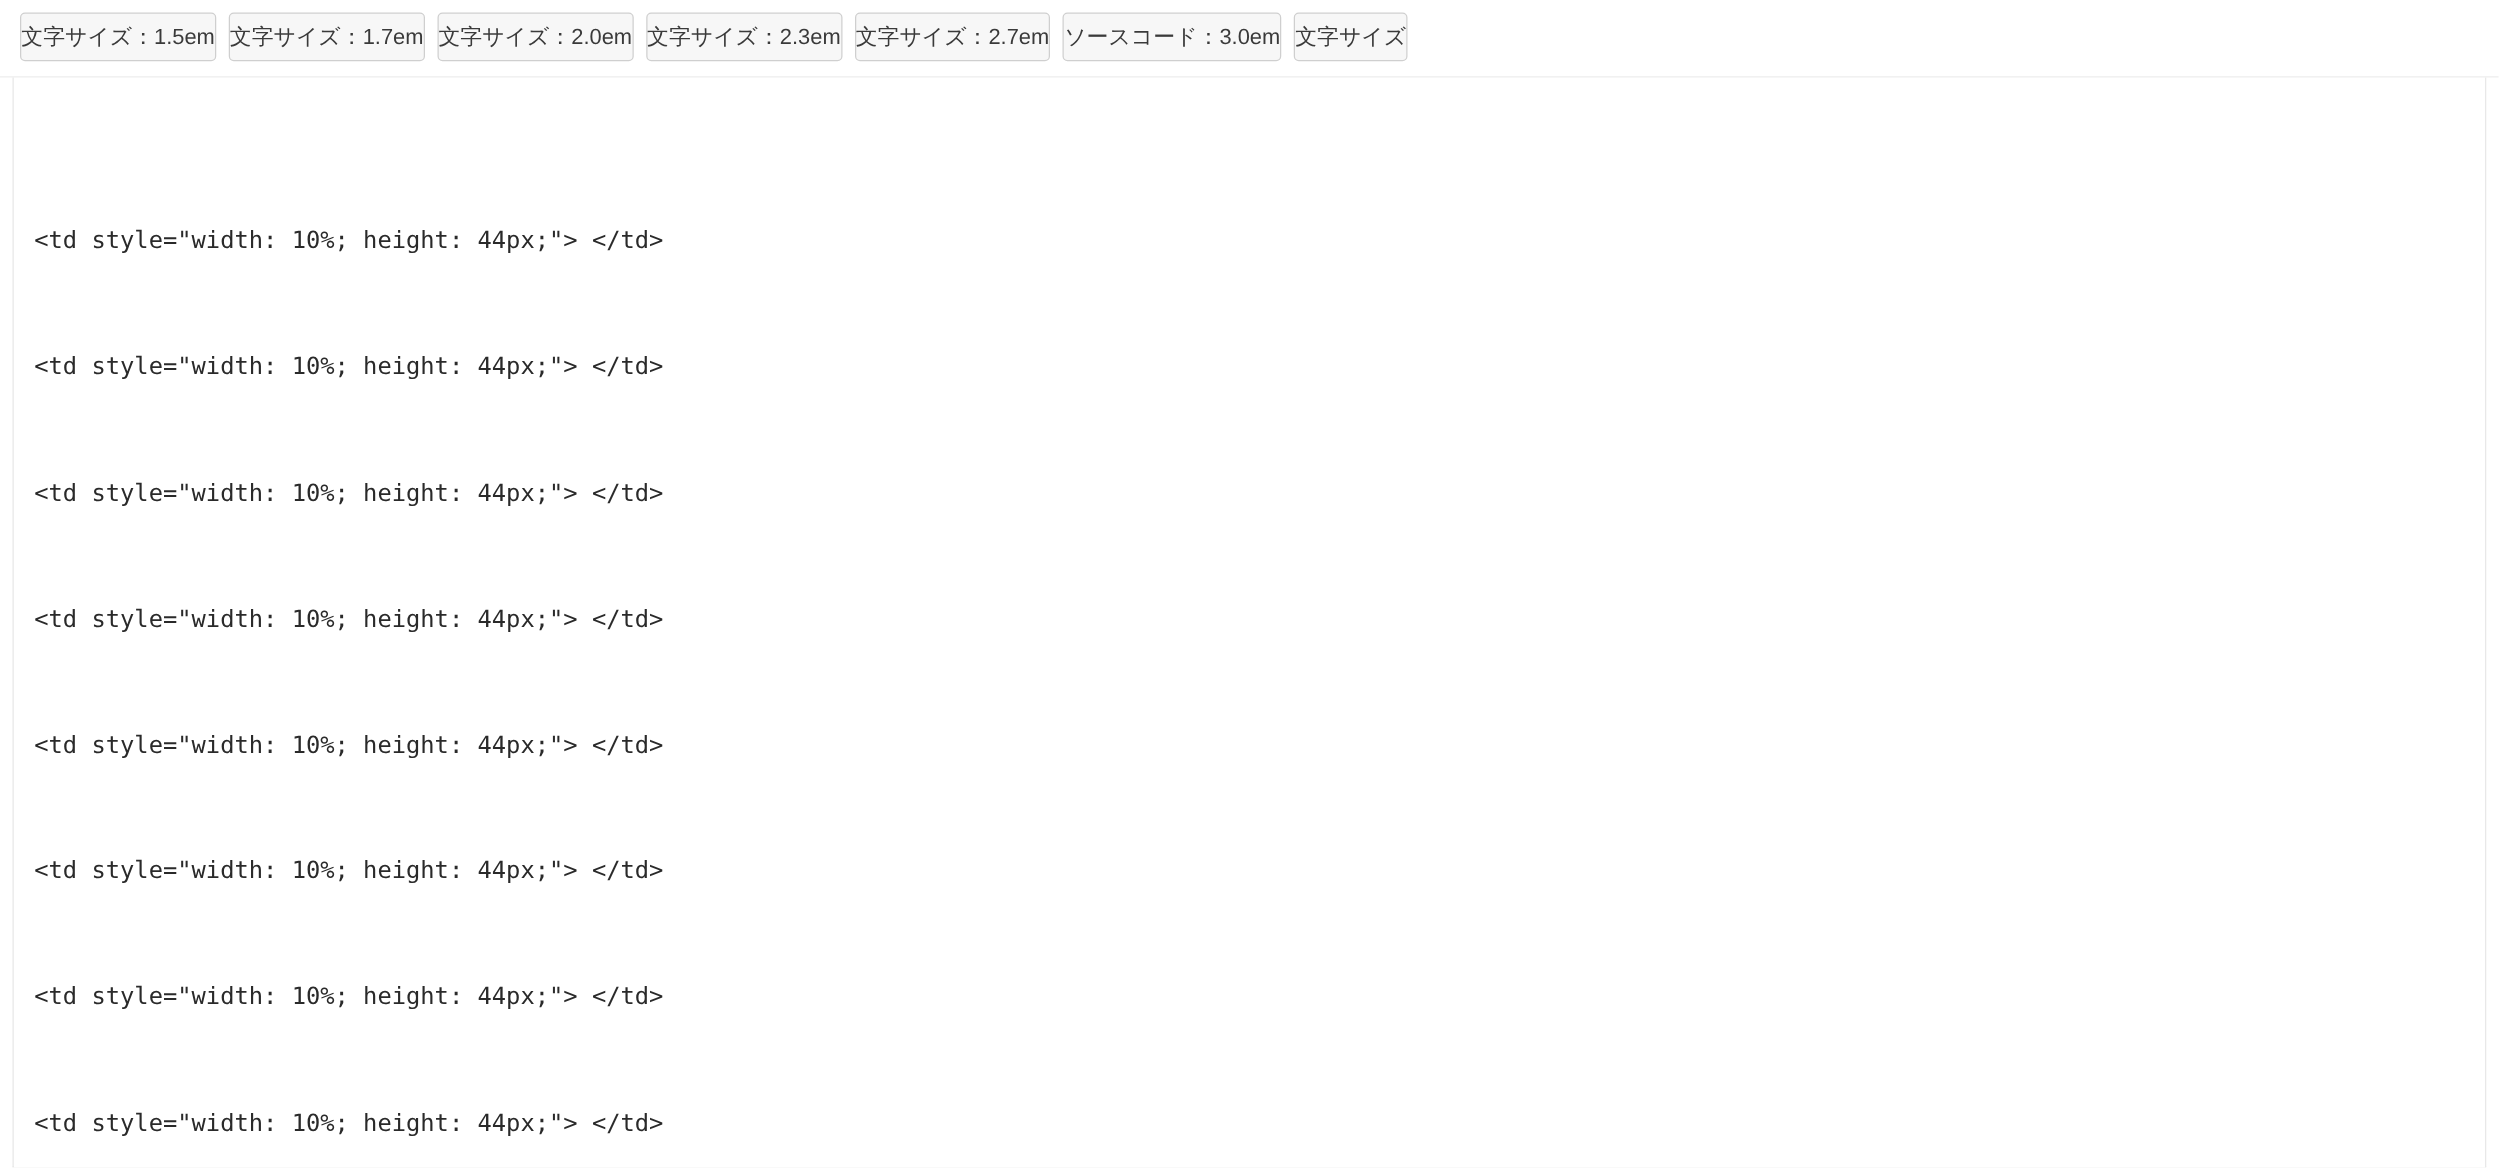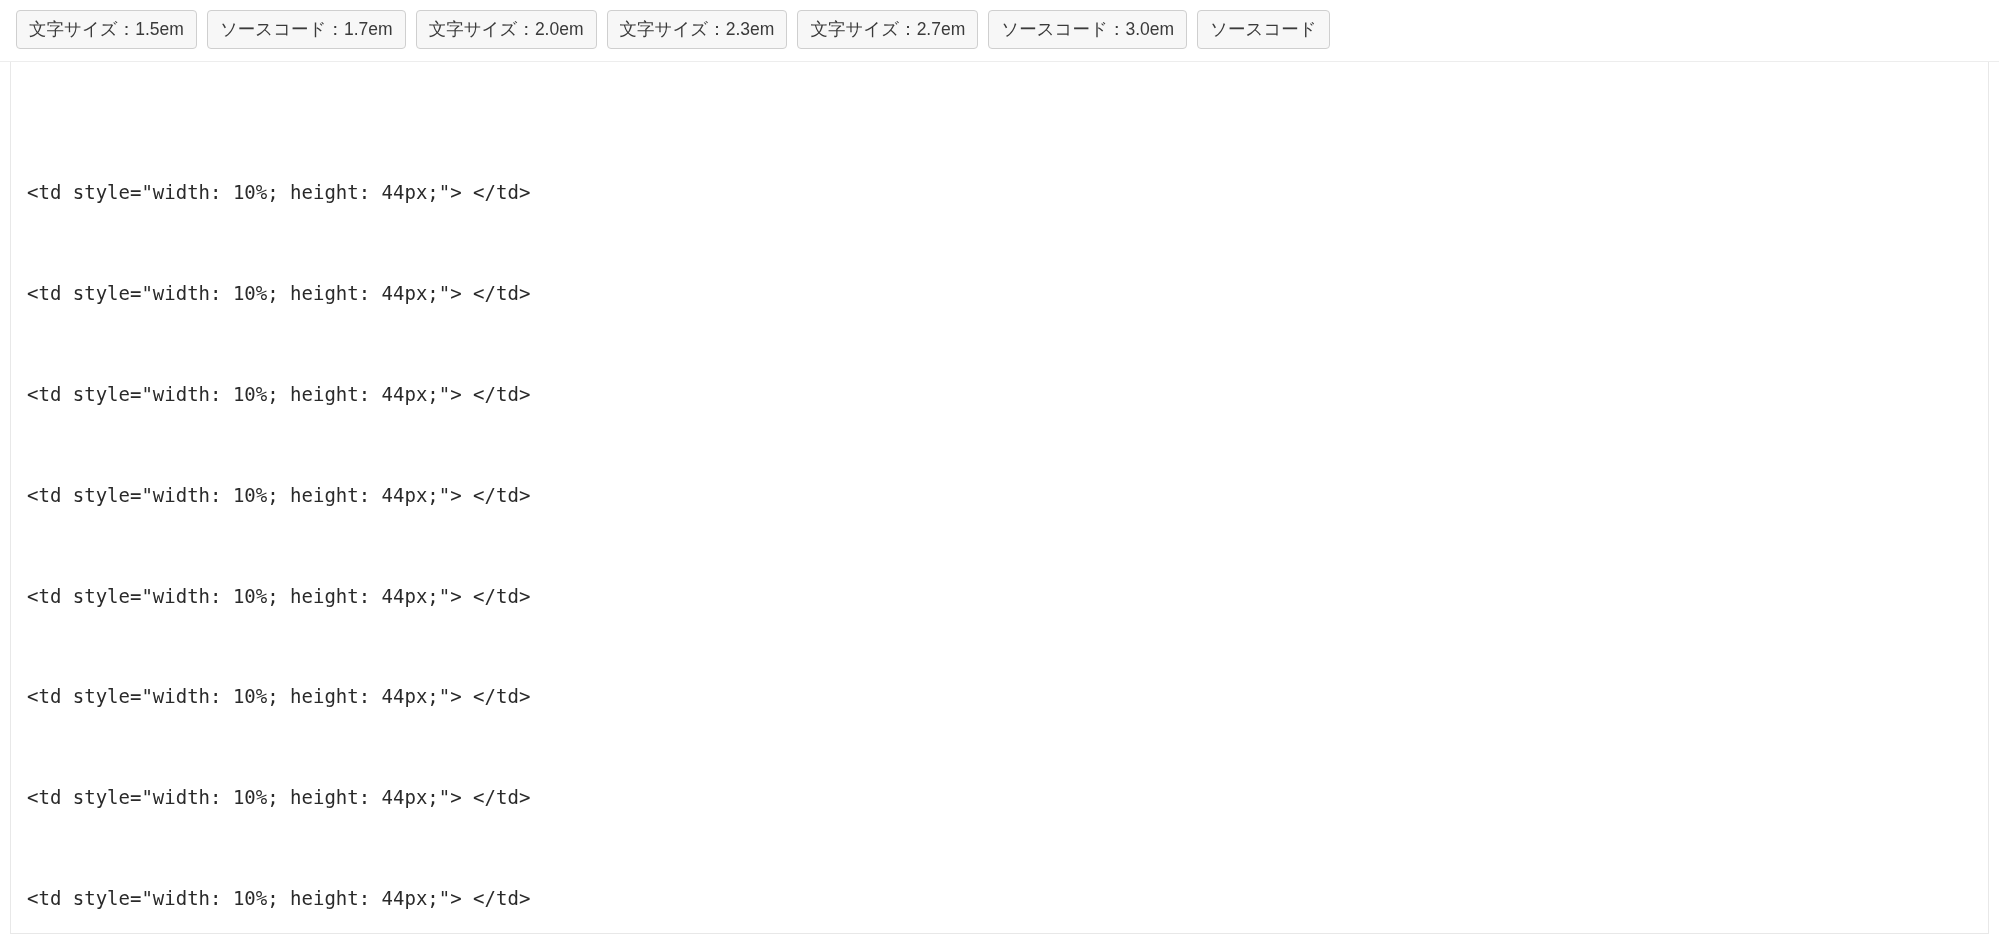--- a/index.html
+++ b/index.html
@@ -16,21 +16,21 @@
     padding: 8px 16px 10px 16px;
     gap: 10px;
     background: #ffffff;
     border-bottom: 1px solid #ededed;
     height: 62px;
   }
   .toolbar-button {
     background: #f7f7f7;
     border: 1px solid #cfcfcf;
     border-radius: 4px;
-    padding: 6px 12px;
+    padding: 6px 0;
     font-size: 17.5px;
     color: #3a3a3a;
     cursor: pointer;
     font-family: inherit;
     line-height: 1.4;
     white-space: nowrap;
   }
   .editor-wrap {
     padding: 0 10px;
   }
@@ -67,26 +67,26 @@
   }
   .clipped-top {
     margin-top: -20px;
   }
 </style>
 </head>
 <body>
 
 <div class="toolbar">
   <button class="toolbar-button">文字サイズ：1.5em</button>
-  <button class="toolbar-button">ソースコード：1.7em</button>
+  <button class="toolbar-button">文字サイズ：1.7em</button>
   <button class="toolbar-button">文字サイズ：2.0em</button>
   <button class="toolbar-button">文字サイズ：2.3em</button>
   <button class="toolbar-button">文字サイズ：2.7em</button>
   <button class="toolbar-button">ソースコード：3.0em</button>
-  <button class="toolbar-button">ソースコード</button>
+  <button class="toolbar-button">文字サイズ</button>
 </div>
 
 <div class="editor-wrap">
   <div class="editor">
     <div class="clipped-top">
       <span class="code-line">&lt;td style="width: 10%; height: 44px;"&gt; &lt;/td&gt;</span>
       <span class="code-line">&lt;td style="width: 10%; height: 44px;"&gt; &lt;/td&gt;</span>
       <span class="code-line">&lt;td style="width: 10%; height: 44px;"&gt; &lt;/td&gt;</span>
       <span class="code-line">&lt;td style="width: 10%; height: 44px;"&gt; &lt;/td&gt;</span>
       <span class="code-line">&lt;td style="width: 10%; height: 44px;"&gt; &lt;/td&gt;</span>

